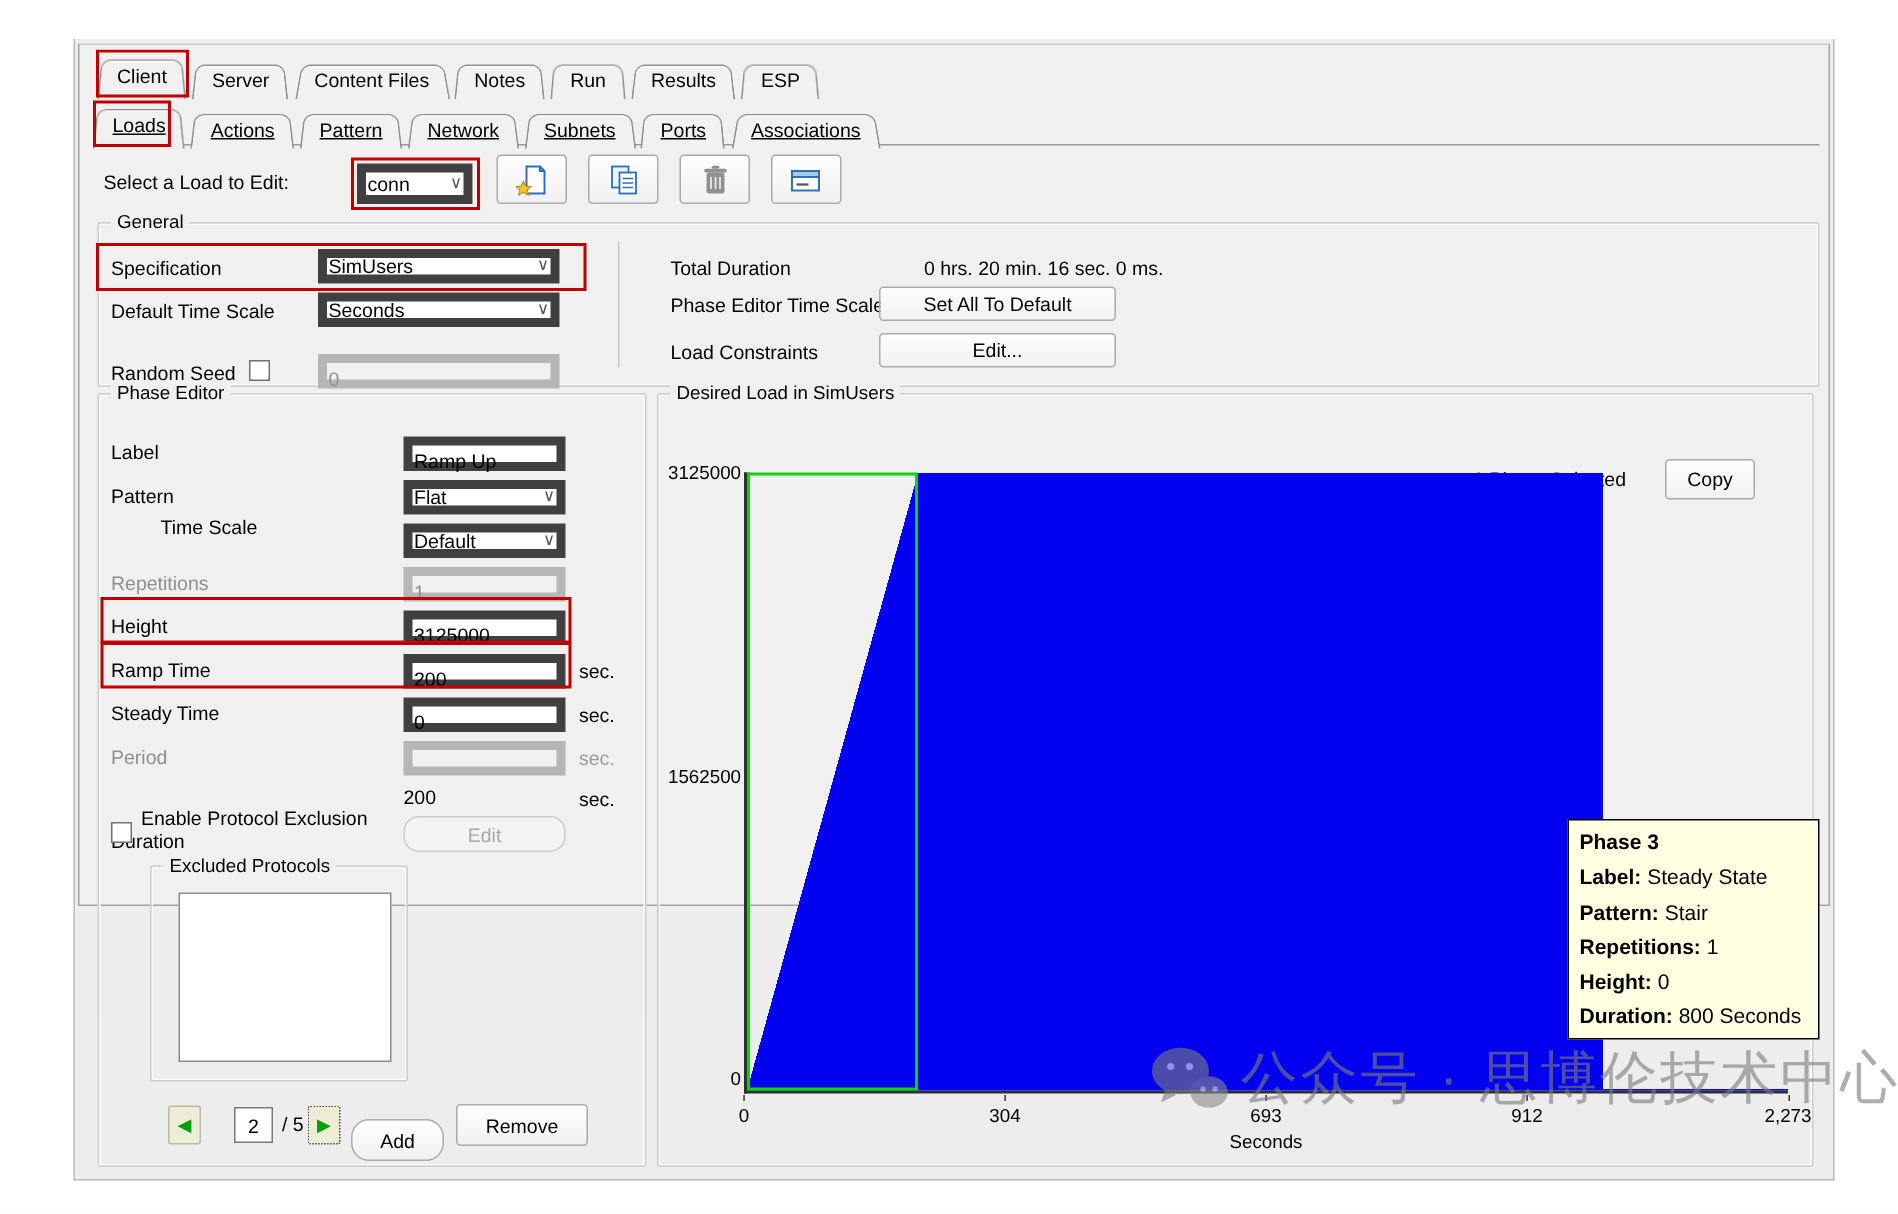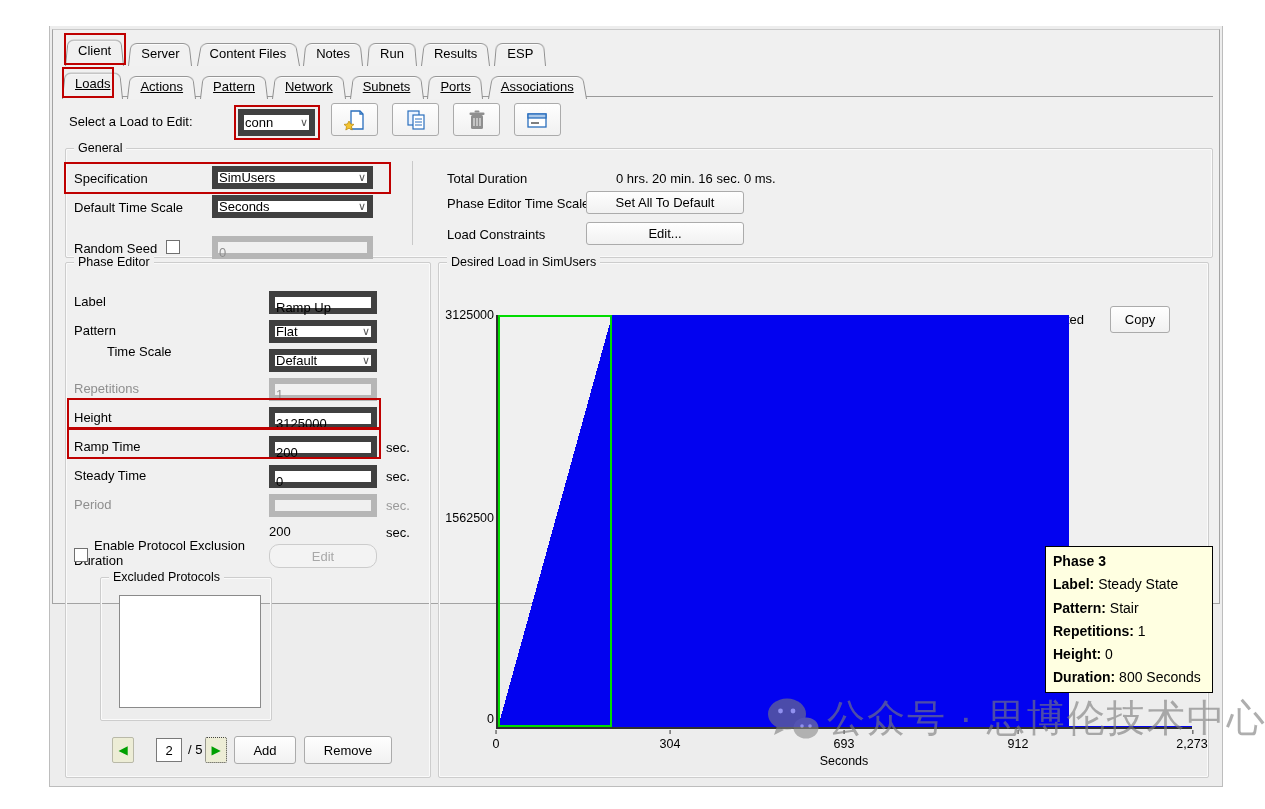--- a/index.html
+++ b/index.html
@@ -221,21 +221,21 @@
     </div>
 
     <div class="pagerbtn" style="left:46px; top:474px;">
         <span>◀</span>
       </div>
     <input class="pager-input" style="left: 90px; top: 475px;" value="2">
     <div class="lab" style="left:122px; top:476px;">/ 5</div>
     <div class="pagerbtn focus" style="left:139px; top:474px;">
         <span>▶</span>
       </div>
-    <div class="btn" style="left:168px; top:473px; width:62px; height:28px;">Add</div>
+    <div class="btn" style="left:168px; top:483px; width:62px; height:28px;border-radius:12px;">Add</div>
     <div class="btn" style="left:238px; top:473px; width:88px; height:28px;">Remove</div>
   </div>
 
   <div class="groupbox" style="left:385px; top:232px; width:771px; height:516px;">
     <span class="legend">Desired Load in SimUsers</span>
 
     <div class="status">
       <span class="cnt">1</span>
       <span>Phase Selected</span>
     </div>

